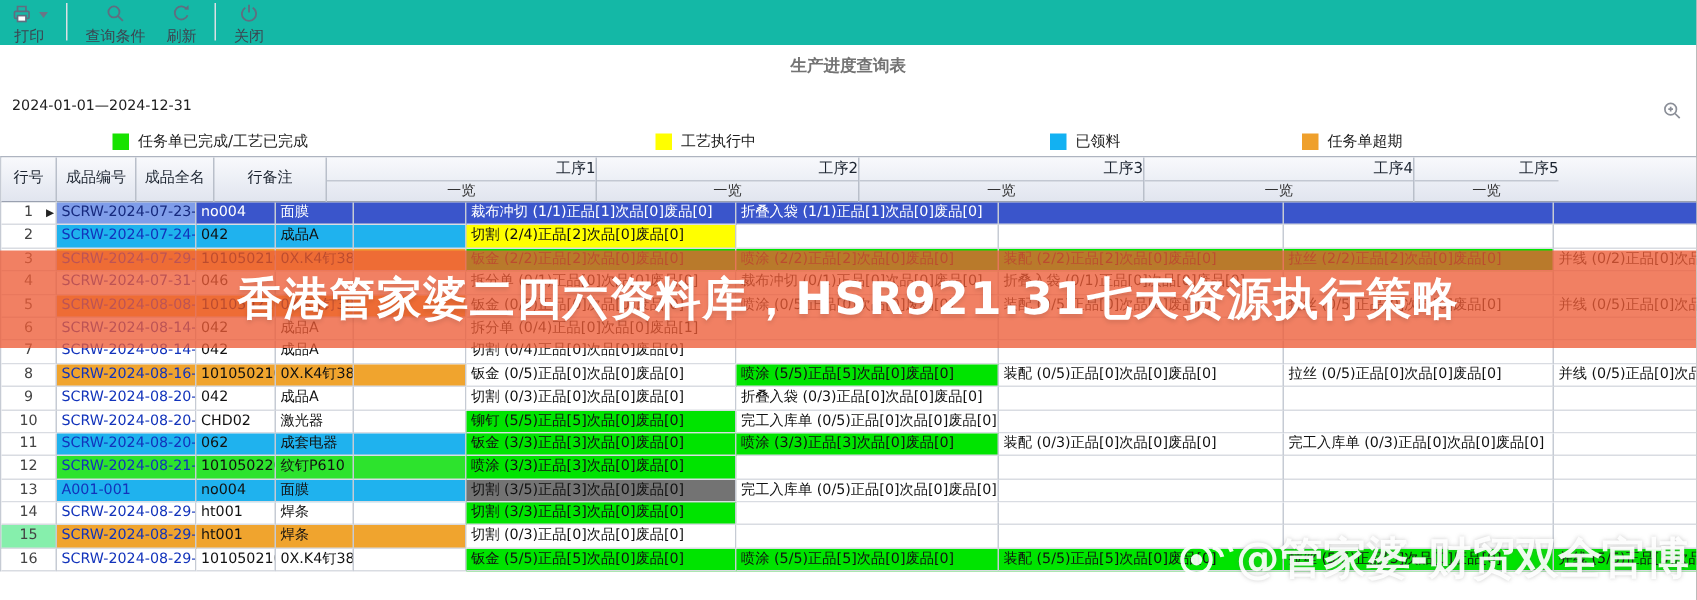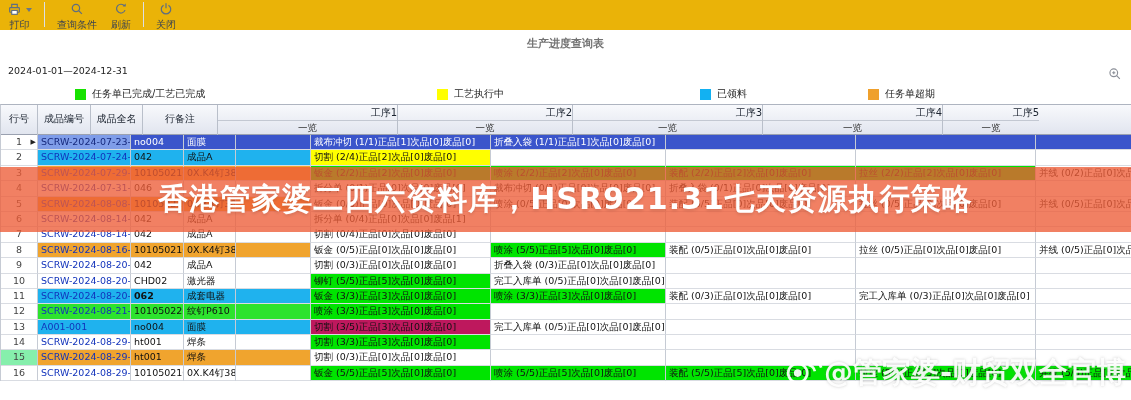--- a/index.html
+++ b/index.html
@@ -1,20 +1,20 @@
 <!DOCTYPE html>
 <html><head>
 <meta charset="utf-8">
 <style>
   *{margin:0;padding:0;box-sizing:border-box}
   html,body{background:#888}
   .screen{position:relative;width:1131px;height:400px;background:#fff;overflow:hidden;
           font-family:"DejaVu Sans","Liberation Sans",sans-serif}
   
-  .toolbar{position:absolute;left:0;top:0;width:100%;height:30px;background:#eab308;display:flex;align-items:flex-start}
+  .toolbar{position:absolute;left:0;top:0;width:100%;height:30px;background:#14b8a6;display:flex;align-items:flex-start}
   .tbtn{display:flex;flex-direction:column;align-items:center;padding:3px 7px 0;cursor:pointer}
   .tbtn .iconrow{display:flex;align-items:center;height:14px}
   .tbtn .lbl{font-size:10px;color:#3d4450;margin-top:2px;line-height:11px;white-space:nowrap}
   .caret{width:0;height:0;border-left:3.5px solid transparent;border-right:3.5px solid transparent;border-top:4px solid #6a7686;margin-left:4px}
   .tsep{width:1px;height:25px;background:#dcdfe4;margin:2px 5px 0}
   
   .title{position:absolute;top:36px;left:0;width:100%;text-align:center;
          font-family:"DejaVu Serif","Liberation Serif",serif;font-weight:bold;font-size:11px;color:#737373}
   .date{position:absolute;left:8px;top:65px;font-size:9.5px;color:#222}
   .zoombtn{position:absolute;right:9px;top:66px;cursor:pointer}
@@ -272,21 +272,21 @@
           <div class="c" style="width: 75px; background: rgb(255, 255, 255); color: rgb(17, 17, 17);"></div>
           <div class="c" style="width: 180px; background: rgb(0, 228, 0); color: rgb(17, 17, 17);">铆钉 (5/5)正品[5]次品[0]废品[0]</div>
           <div class="c" style="width: 175px; background: rgb(255, 255, 255); color: rgb(17, 17, 17);">完工入库单 (0/5)正品[0]次品[0]废品[0]</div>
           <div class="c" style="width: 190px; background: rgb(255, 255, 255); color: rgb(17, 17, 17);"></div>
           <div class="c" style="width: 180px; background: rgb(255, 255, 255); color: rgb(17, 17, 17);"></div>
           <div class="c" style="width: 96px; background: rgb(255, 255, 255); color: rgb(17, 17, 17);"></div>
         </div>
         <div class="row">
           <div class="c num" style="width: 37px; background: rgb(255, 255, 255); color: rgb(68, 68, 68);">11</div>
           <div class="c" style="width: 93px; background: rgb(31, 178, 238); color: rgb(18, 51, 187);">SCRW-2024-08-20-00016</div>
-          <div class="c" style="width: 53px; background: rgb(31, 178, 238); color: rgb(17, 17, 17); font-weight: bold;">062</div>
+          <div class="c" style="width: 53px; background: rgb(31, 178, 238); color: rgb(17, 17, 17);">062</div>
           <div class="c" style="width: 52px; background: rgb(31, 178, 238); color: rgb(17, 17, 17);">成套电器</div>
           <div class="c" style="width: 75px; background: rgb(31, 178, 238); color: rgb(17, 17, 17);"></div>
           <div class="c" style="width: 180px; background: rgb(0, 228, 0); color: rgb(17, 17, 17);">钣金 (3/3)正品[3]次品[0]废品[0]</div>
           <div class="c" style="width: 175px; background: rgb(0, 228, 0); color: rgb(17, 17, 17);">喷涂 (3/3)正品[3]次品[0]废品[0]</div>
           <div class="c" style="width: 190px; background: rgb(255, 255, 255); color: rgb(17, 17, 17);">装配 (0/3)正品[0]次品[0]废品[0]</div>
           <div class="c" style="width: 180px; background: rgb(255, 255, 255); color: rgb(17, 17, 17);">完工入库单 (0/3)正品[0]次品[0]废品[0]</div>
           <div class="c" style="width: 96px; background: rgb(255, 255, 255); color: rgb(17, 17, 17);"></div>
         </div>
         <div class="row">
           <div class="c num" style="width: 37px; background: rgb(255, 255, 255); color: rgb(68, 68, 68);">12</div>
@@ -299,21 +299,21 @@
           <div class="c" style="width: 190px; background: rgb(255, 255, 255); color: rgb(17, 17, 17);"></div>
           <div class="c" style="width: 180px; background: rgb(255, 255, 255); color: rgb(17, 17, 17);"></div>
           <div class="c" style="width: 96px; background: rgb(255, 255, 255); color: rgb(17, 17, 17);"></div>
         </div>
         <div class="row">
           <div class="c num" style="width: 37px; background: rgb(255, 255, 255); color: rgb(68, 68, 68);">13</div>
           <div class="c" style="width: 93px; background: rgb(31, 178, 238); color: rgb(18, 51, 187);">A001-001</div>
           <div class="c" style="width: 53px; background: rgb(31, 178, 238); color: rgb(17, 17, 17);">no004</div>
           <div class="c" style="width: 52px; background: rgb(31, 178, 238); color: rgb(17, 17, 17);">面膜</div>
           <div class="c" style="width: 75px; background: rgb(31, 178, 238); color: rgb(17, 17, 17);"></div>
-          <div class="c" style="width: 180px; background: #be185d; color: rgb(17, 17, 17);">切割 (3/5)正品[3]次品[0]废品[0]</div>
+          <div class="c" style="width: 180px; background: #737373; color: rgb(17, 17, 17);">切割 (3/5)正品[3]次品[0]废品[0]</div>
           <div class="c" style="width: 175px; background: rgb(255, 255, 255); color: rgb(17, 17, 17);">完工入库单 (0/5)正品[0]次品[0]废品[0]</div>
           <div class="c" style="width: 190px; background: rgb(255, 255, 255); color: rgb(17, 17, 17);"></div>
           <div class="c" style="width: 180px; background: rgb(255, 255, 255); color: rgb(17, 17, 17);"></div>
           <div class="c" style="width: 96px; background: rgb(255, 255, 255); color: rgb(17, 17, 17);"></div>
         </div>
         <div class="row">
           <div class="c num" style="width: 37px; background: rgb(255, 255, 255); color: rgb(68, 68, 68);">14</div>
           <div class="c" style="width: 93px; background: rgb(255, 255, 255); color: rgb(18, 51, 187);">SCRW-2024-08-29-00020</div>
           <div class="c" style="width: 53px; background: rgb(255, 255, 255); color: rgb(17, 17, 17);">ht001</div>
           <div class="c" style="width: 52px; background: rgb(255, 255, 255); color: rgb(17, 17, 17);">焊条</div>

